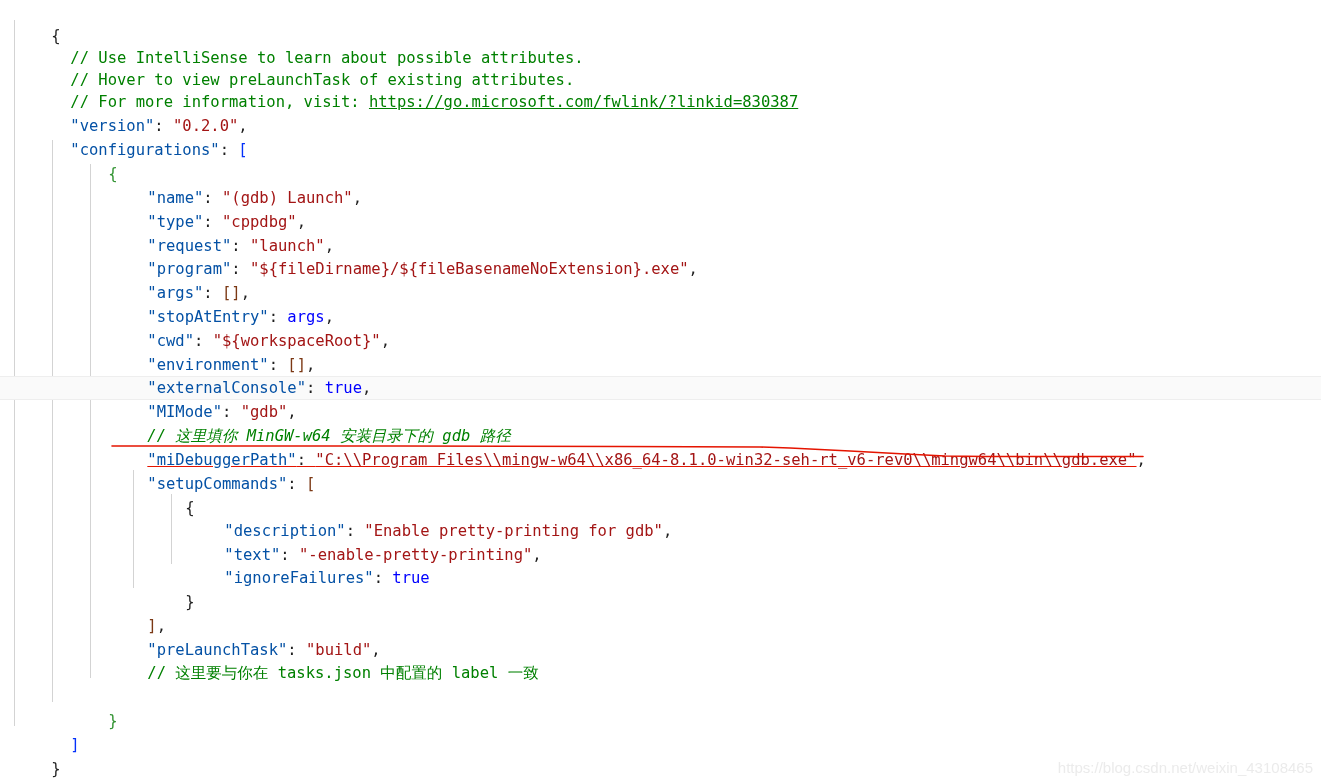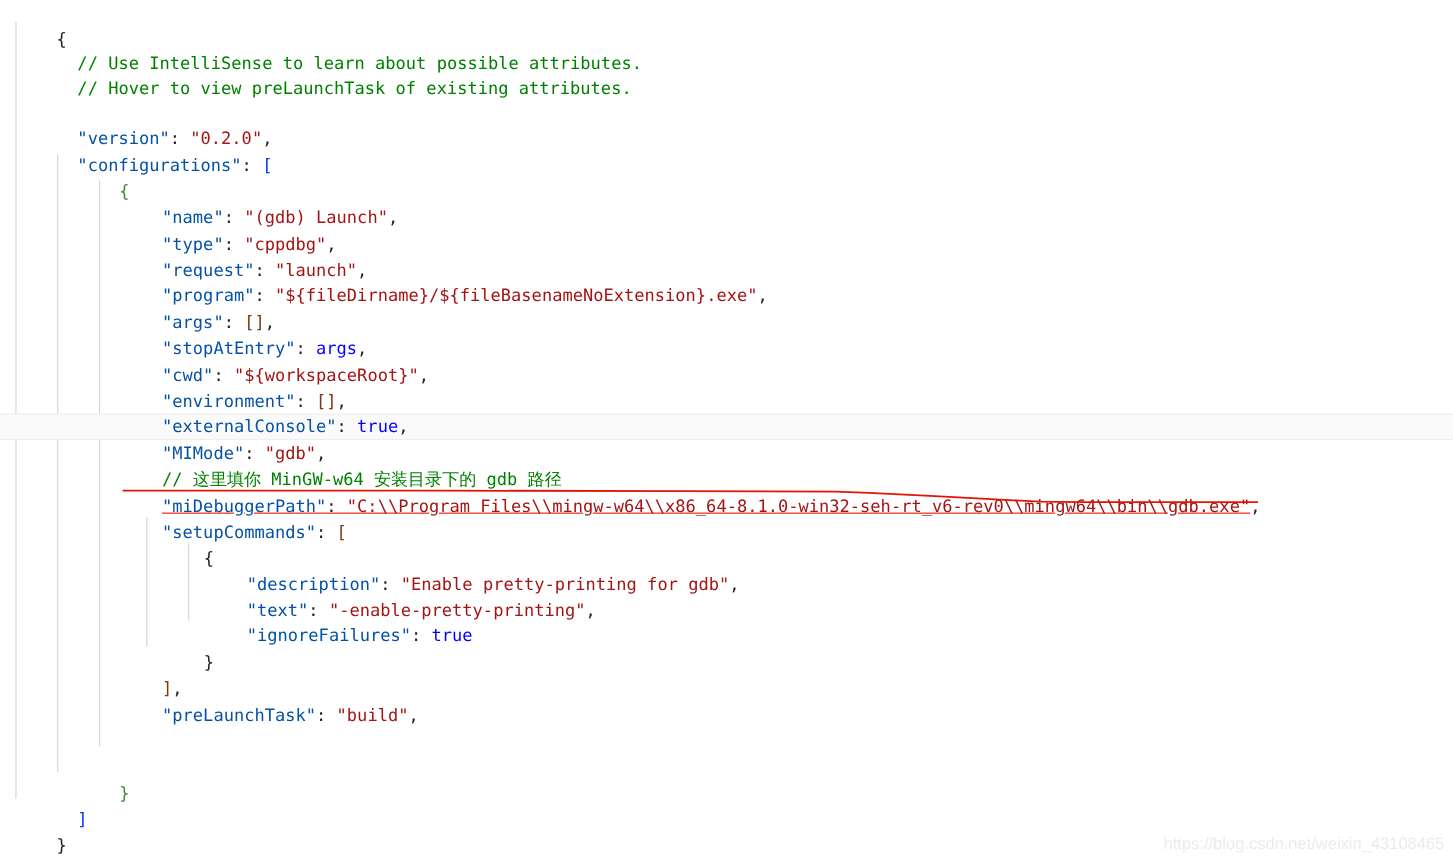--- a/index.html
+++ b/index.html
@@ -120,20 +120,23 @@
   </div>
 
   <div class="line" style="top:22px;">
     <span class="code" style="padding-left:33px;text-align:right;"><span class="cmt">// Use IntelliSense to learn about possible attributes.</span></span>
   </div>
 
   <div class="line" style="top:44px;">
     <span class="code" style="padding-left:33px;"><span class="cmt">// Hover to view preLaunchTask of existing attributes.</span></span>
   </div>
 
+  <div class="line" style="top:66px;">
+    <span class="code" style="padding-left:33px;"><span class="cmt">// For more information, visit: </span><span class="link">https://go.microsoft.com/fwlink/?linkid=830387</span></span>
+  </div>
 
   <div class="line" style="top:90px;">
     <span class="code" style="padding-left:33px;"><span class="key">"version"</span><span class="punc">: </span><span class="str">"0.2.0"</span><span class="punc">,</span></span>
   </div>
 
   <div class="line" style="top:114px;">
     <span class="code" style="padding-left:33px;"><span class="key">"configurations"</span><span class="punc">: </span><span class="brace1">[</span></span>
   </div>
 
   <div class="line" style="top:138px;">
@@ -174,21 +177,21 @@
 
   <div class="line" style="top:352px;">
     <span class="code" style="padding-left:110px;"><span class="key">"externalConsole"</span><span class="punc">: </span><span class="kw">true</span><span class="punc">,</span></span>
   </div>
 
   <div class="line" style="top:376px;">
     <span class="code" style="padding-left:110px;"><span class="key">"MIMode"</span><span class="punc">: </span><span class="str">"gdb"</span><span class="punc">,</span></span>
   </div>
 
   <div class="line" style="top:400px;">
-    <span class="code" style="padding-left:110px;"><span class="cmt">// 这里填你 MinGW-w64 安装目录下的 gdb 路径</span></span>
+    <span class="code" style="padding-left:110px;font-style:italic;"><span class="cmt">// 这里填你 MinGW-w64 安装目录下的 gdb 路径</span></span>
   </div>
 
   <div class="line" style="top:424px;">
     <span class="code" style="padding-left:110px;"><span class="key squiggle">"miDebuggerPath"</span><span class="punc squiggle">: </span><span class="str squiggle">"C:\\Program Files\\mingw-w64\\x86_64-8.1.0-win32-seh-rt_v6-rev0\\mingw64\\bin\\gdb.exe"</span><span class="punc">,</span></span>
   </div>
 
   <div class="line" style="top:448px;">
     <span class="code" style="padding-left:110px;"><span class="key">"setupCommands"</span><span class="punc">: </span><span class="brace3">[</span></span>
   </div>
 
@@ -213,20 +216,23 @@
   </div>
 
   <div class="line" style="top:590px;">
     <span class="code" style="padding-left:110px;"><span class="brace3">]</span><span class="punc">,</span></span>
   </div>
 
   <div class="line" style="top:614px;">
     <span class="code" style="padding-left:110px;"><span class="key">"preLaunchTask"</span><span class="punc">: </span><span class="str">"build"</span><span class="punc">,</span></span>
   </div>
 
+  <div class="line" style="top:637px;">
+    <span class="code" style="padding-left:110px;"><span class="cmt">// 这里要与你在 tasks.json 中配置的 label 一致</span></span>
+  </div>
 
   <div class="line" style="top:661px;"></div>
 
   <div class="line" style="top:685px;">
     <span class="code" style="padding-left:71px;"><span class="brace2">}</span></span>
   </div>
 
   <div class="line" style="top:709px;">
     <span class="code" style="padding-left:33px;"><span class="brace1">]</span></span>
   </div>

